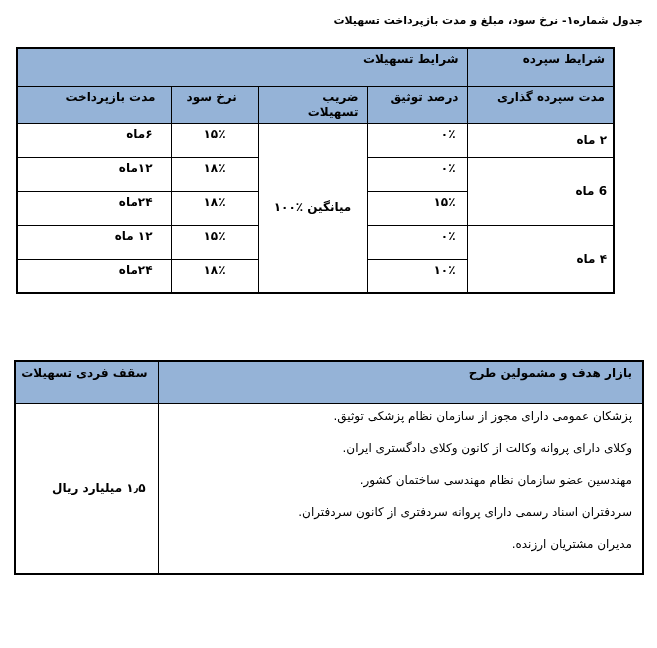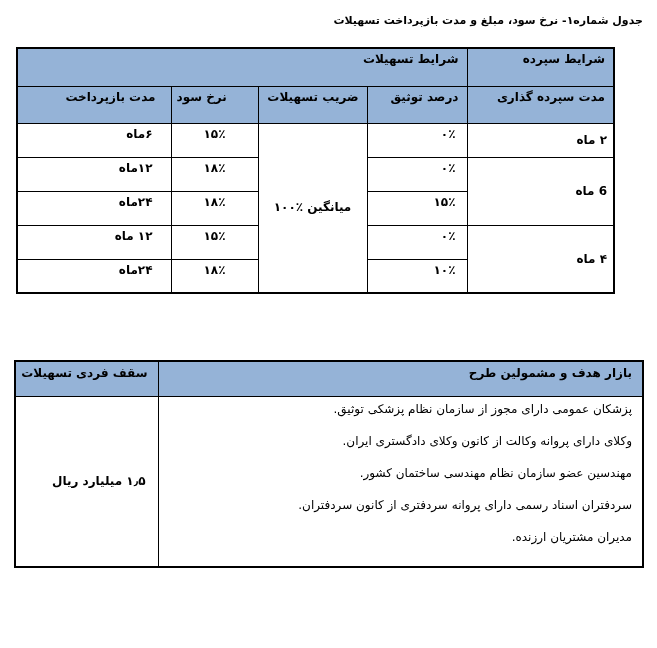--- a/index.html
+++ b/index.html
@@ -26,21 +26,21 @@
     position: absolute;
     border-collapse: collapse;
     direction: rtl;
     table-layout: fixed;
   }
   td {
     border: 1px solid #000;
     font-size: 12px;
     vertical-align: top;
     text-align: right;
-    padding: 3px 8px 2px 5px;
+    padding: 3px 8px 2px 15px;
     line-height: 1.25;
     overflow: hidden;
   }
 
   
   .t1 { left: 16px; top: 47px; width: 597px; border: 2px solid #000; }
   .t1 td { font-weight: bold; }
   .t1 .hdr td { background: var(--hdr-blue, #95B3D7); }
   .t1 .hdr1 td { height: 38px; }
   .t1 .hdr2 td { height: 37px; }
@@ -52,21 +52,21 @@
   .t1 .cell-coeff   { vertical-align: middle; text-align: center; padding: 14px; }
   .t1 .cell-pledge  { padding-right: 11px; }
   .t1 .cell-rate    { padding-right: 32px; }
   .t1 .cell-repay   { padding-right: 18px; }
 
   
   .t2 { left: 14px; top: 360px; width: 628px; border: 2px solid #000; }
   .t2 .hdr td {
     background: var(--hdr-blue, #95B3D7);
     font-weight: bold;
-    height: 35px;
+    height: 42px;
     padding: 4px 10px 2px 4px;
   }
   .t2 .row1 td { height: 58px; }
   .t2 .row2 td { height: 163px; }
   .t2 .cell-market { padding: 5px 10px 4px 40px; font-weight: normal; }
   .t2 .cell-market p { margin: 0 0 17px 0; }
   .t2 .cell-market.single p { margin: 0; line-height: 1.6; }
   .t2 .cell-cap {
     vertical-align: middle;
     font-weight: bold;

